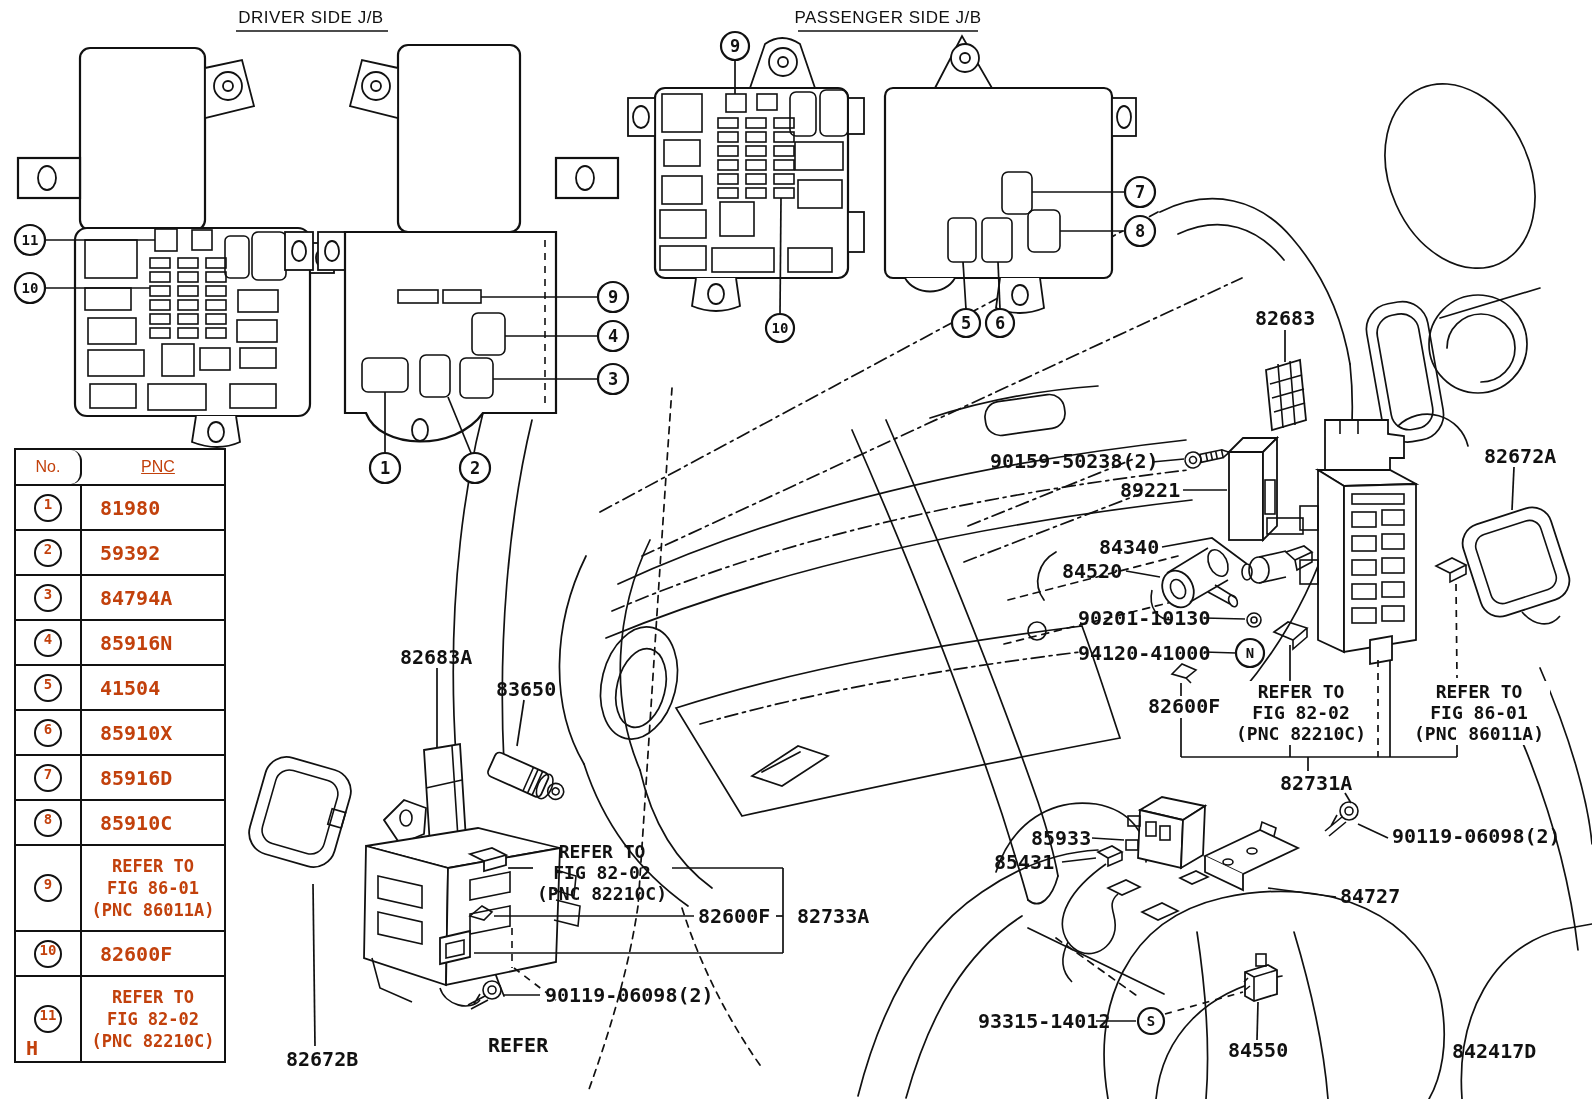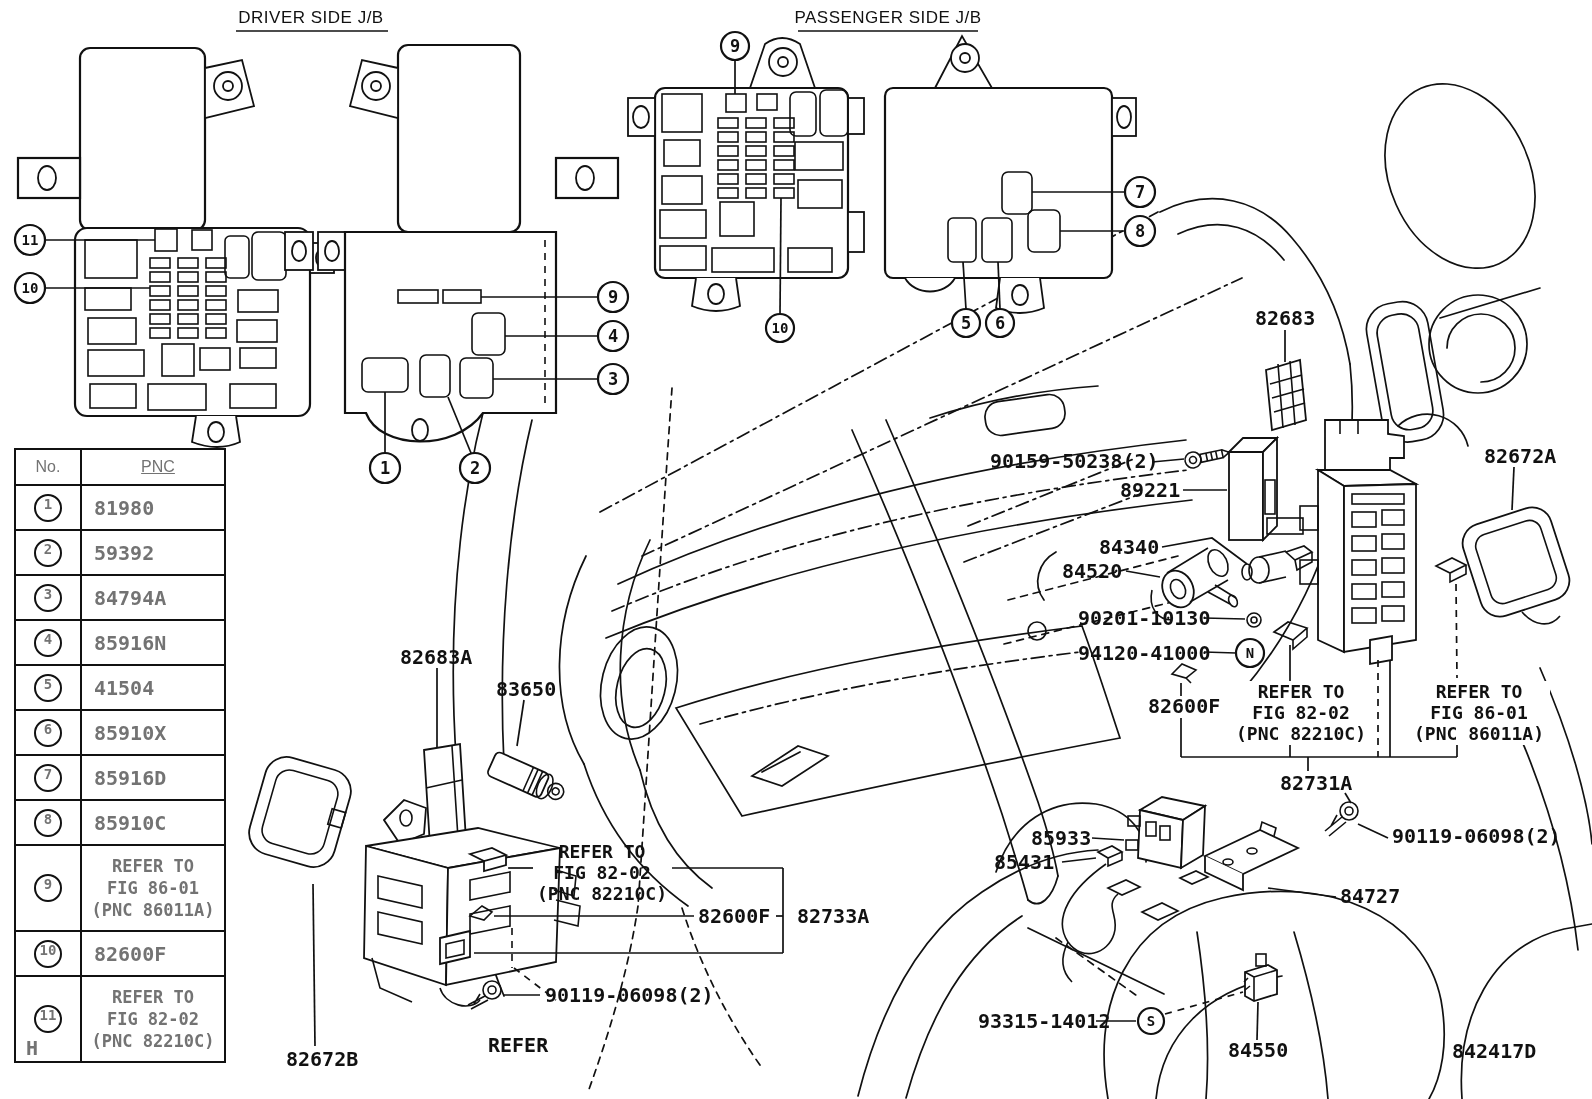--- a/index.html
+++ b/index.html
@@ -1,42 +1,42 @@
 <!DOCTYPE html>
 <html><head>
 <meta charset="utf-8">
 <style>
   html,body{margin:0;padding:0;background:#fff;}
   .stage{position:relative;width:1592px;height:1099px;background:#fff;overflow:hidden;
-         font-family:"DejaVu Sans Mono",monospace;color:#737373;}
+         font-family:"DejaVu Sans Mono",monospace;color:#c2410c;}
   svg{position:absolute;left:0;top:0;}
   svg text{fill:#111;stroke:none;}
   .t-title{font:400 17px "Liberation Sans",sans-serif;letter-spacing:.5px;text-anchor:middle;}
   .t-label{font:700 20px "DejaVu Sans Mono",monospace;}
   .t-label-s{font:700 18px "DejaVu Sans Mono",monospace;text-anchor:middle;}
   .t-callout{font:700 17px "DejaVu Sans Mono",monospace;text-anchor:middle;}
   .t-callout-sm{font:700 14px "DejaVu Sans Mono",monospace;text-anchor:middle;}
   .box{stroke:#111;stroke-width:2.2;fill:#fff;}
   .box2{stroke:#111;stroke-width:1.8;fill:#fff;}
   .thin{stroke:#111;stroke-width:1.6;fill:none;}
   .ld{stroke:#111;stroke-width:1.7;fill:none;}
   .art{stroke:#111;stroke-width:1.7;fill:none;stroke-linecap:round;}
   .dd{stroke-dasharray:13 5 3 5;}
   .dsh{stroke-dasharray:7 6;}
   .wbg{fill:#fff;stroke:none;}
   
   .ptable{position:absolute;left:14px;top:448px;width:208px;border:2px solid #111;background:#fff;}
   .trow{display:flex;border-top:2px solid #111;}
   .trow.first{border-top:none;}
   .tno{width:64px;border-right:2px solid #111;display:flex;align-items:center;justify-content:center;flex:none;}
-  .tpnc{flex:1;display:flex;align-items:center;padding-left:12px;
+  .tpnc{flex:1;display:flex;align-items:center;padding-left:18px;
         font:700 20px "DejaVu Sans Mono",monospace;}
   .hrow{height:34px;}
   .hrow .tpnc{justify-content:center;padding-left:10px;font:400 16px "Liberation Sans",sans-serif;text-decoration:underline;}
-  .hrow .tno{font:400 16px "Liberation Sans",sans-serif;}
+  .hrow .tno{font:400 16px "Liberation Sans",sans-serif;border-radius:11px;}
   .trow.std{height:43px;}
   .trow.tall{height:84px;}
   .trow.tall .tpnc{justify-content:center;padding-left:0;text-align:center;
         font:700 17px "DejaVu Sans Mono",monospace;white-space:pre-line;line-height:1.3;}
   .cnum{display:inline-block;width:28px;height:28px;border:2px solid #111;border-radius:50%;
         box-sizing:border-box;text-align:center;line-height:24px;font:700 14px "DejaVu Sans Mono",monospace;}
   .hmark{position:absolute;left:26px;top:1036px;font:700 20px "DejaVu Sans Mono",monospace;}
 </style>
 </head>
 <body>

